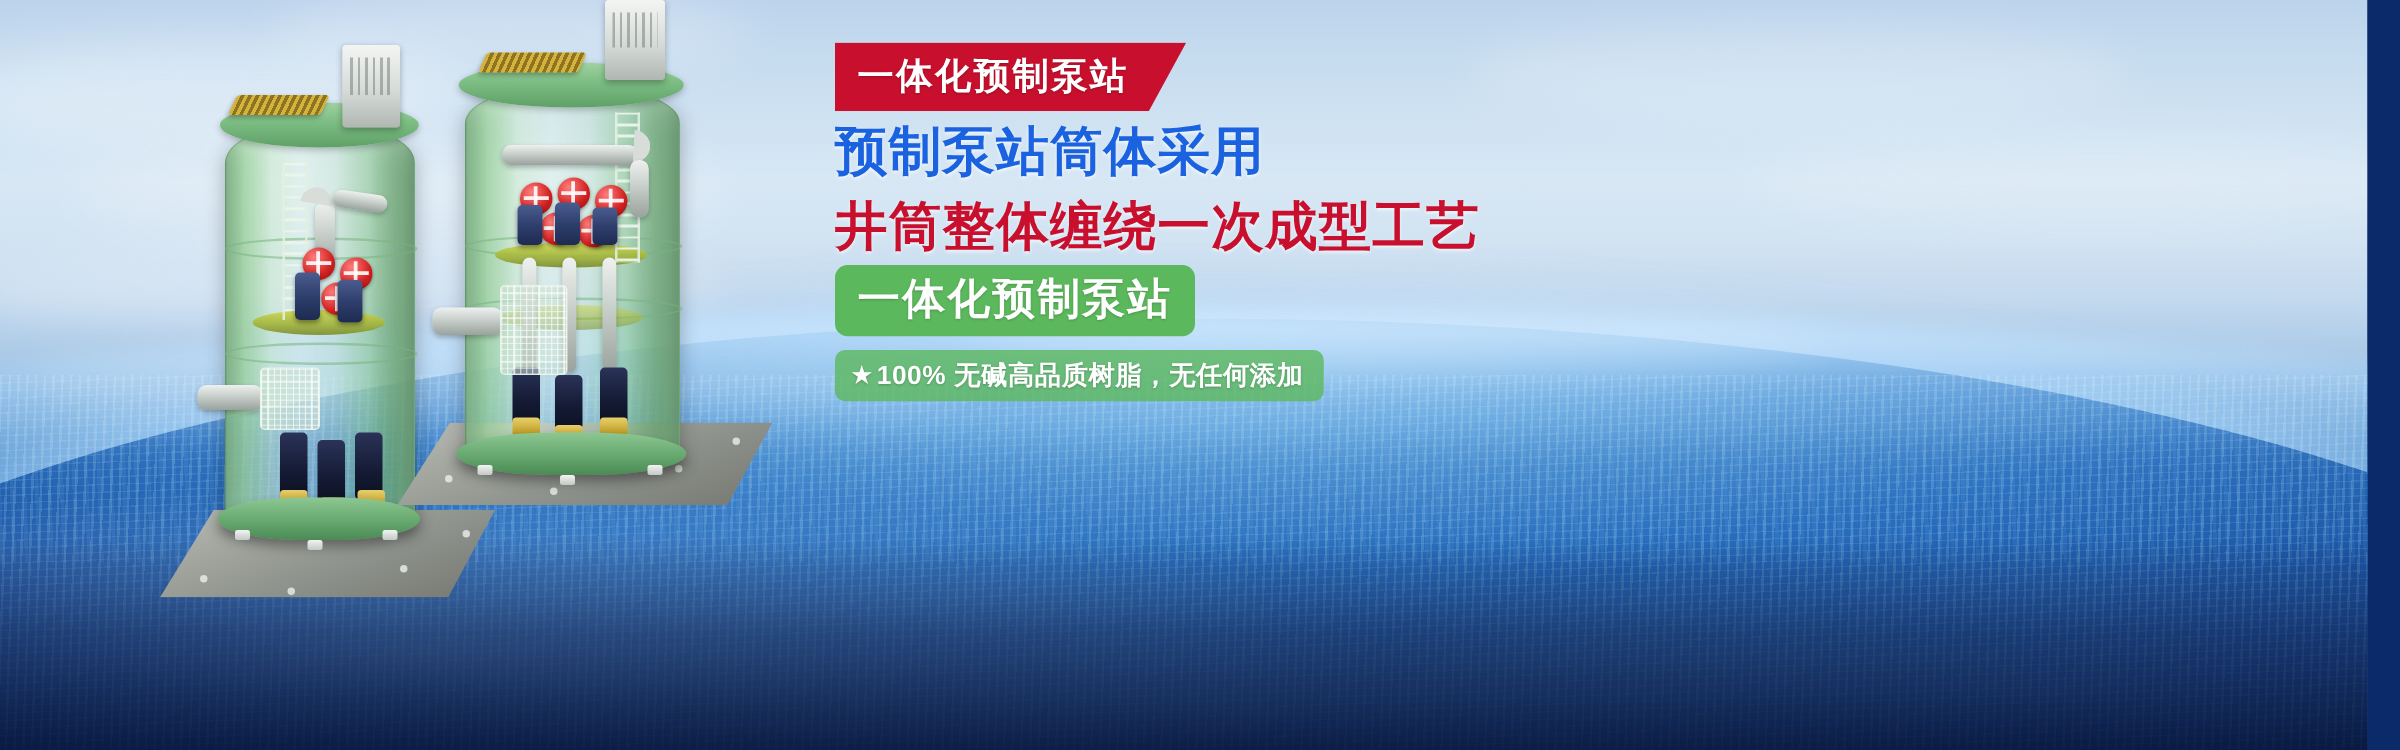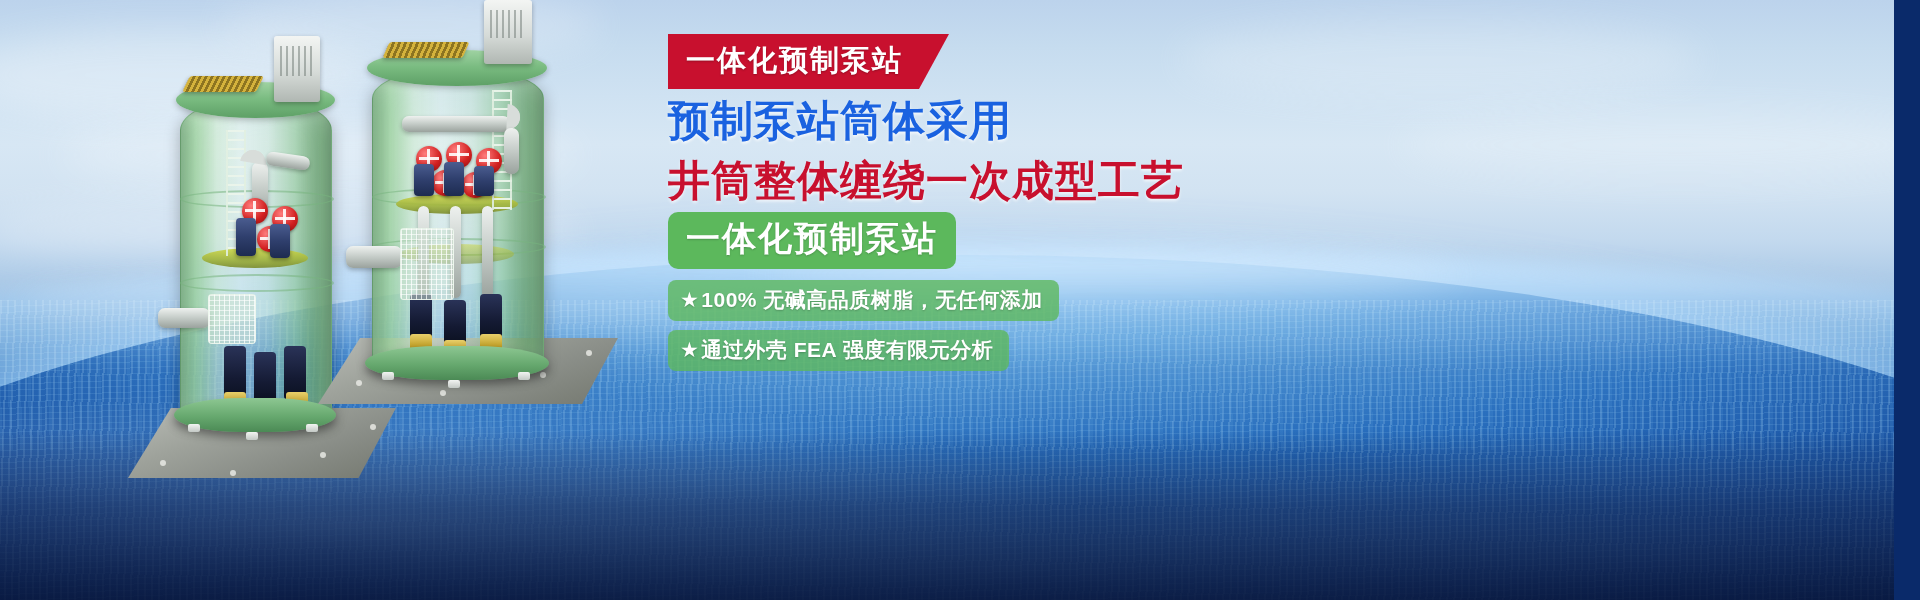--- a/index.html
+++ b/index.html
@@ -363,18 +363,17 @@
 
     <div class="tag">一体化预制泵站</div>
 
     <div class="h-blue">预制泵站筒体采用</div>
     <div class="h-red">井筒整体缠绕一次成型工艺</div>
 
     <div class="greenbox">一体化预制泵站</div>
 
     <div class="bullets">
       <span class="row"><span class="pill"><span class="star">★</span><span>100% 无碱高品质树脂，无任何添加</span></span></span>
-      <span class="row"><span class="pill"><span class="star">★</span><span>通过外壳 FEA 强度有限元分析</span></span></span>
     </div>
 
   </div>
 
 </div>
 
 </body></html>

